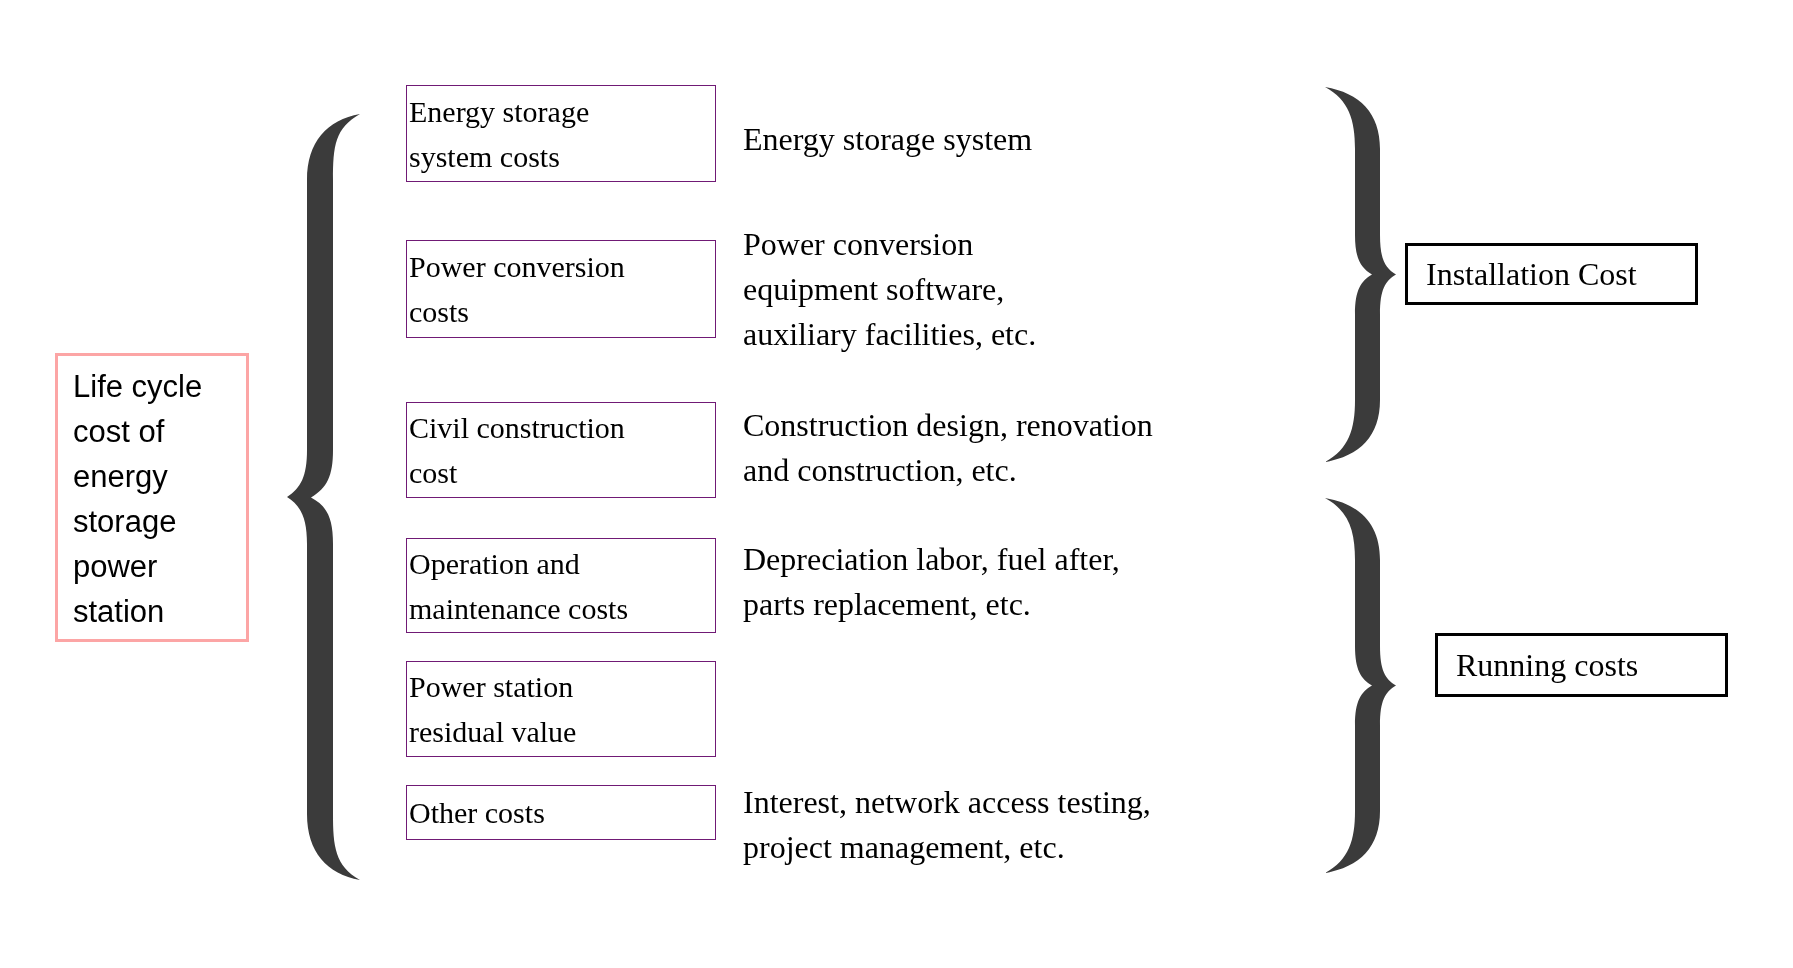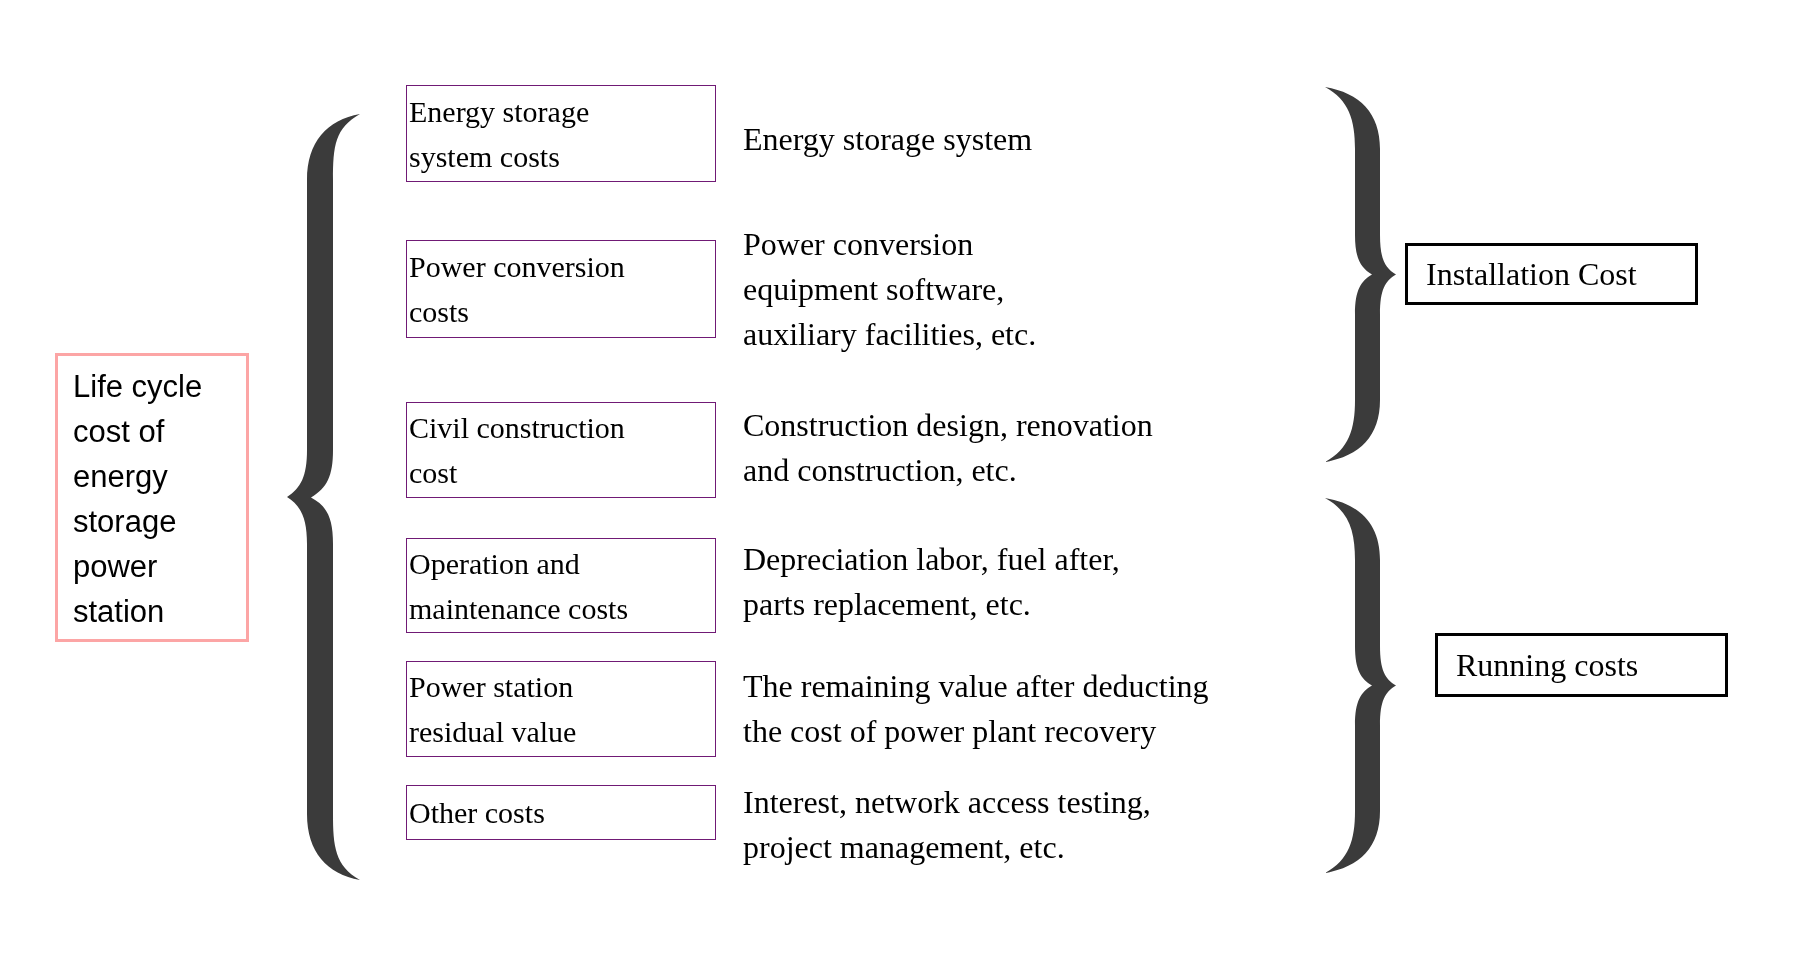--- a/index.html
+++ b/index.html
@@ -76,22 +76,20 @@
   <div class="abs item-box pre" style="top:785px;height:55px;">Other costs</div>
 
   <div class="abs desc pre" style="top:117px;">Energy storage system</div>
   <div class="abs desc pre" style="top:222px;">Power conversion
 equipment software,
 auxiliary facilities, etc.</div>
   <div class="abs desc pre" style="top:403px;">Construction design, renovation
 and construction, etc.</div>
   <div class="abs desc pre" style="top:537px;">Depreciation labor, fuel after,
 parts replacement, etc.</div>
-  <div class="abs desc pre" style="top:664px;">The remaining value after deducting
-the cost of power plant recovery</div>
   <div class="abs desc pre" style="top:780px;">Interest, network access testing,
 project management, etc.</div>
 
   <svg class="abs brace-svg" style="left:1325px;top:87px;" width="71" height="375" viewBox="0 0 71 375" aria-hidden="true">
     <path fill="#3b3b3b" d="M 0 0 C 35 6 55 26 55 62 L 55 148 C 55 172 60 181 71 187.5
       C 60 194 55 203 55 227 L 55 313 C 55 349 35 369 0 375
       C 24 362 30 342 30 313 L 30 227 C 30 203 36 194 47 187.5
       C 36 181 30 172 30 148 L 30 62 C 30 33 24 13 0 0 Z"></path>
   </svg>
 

